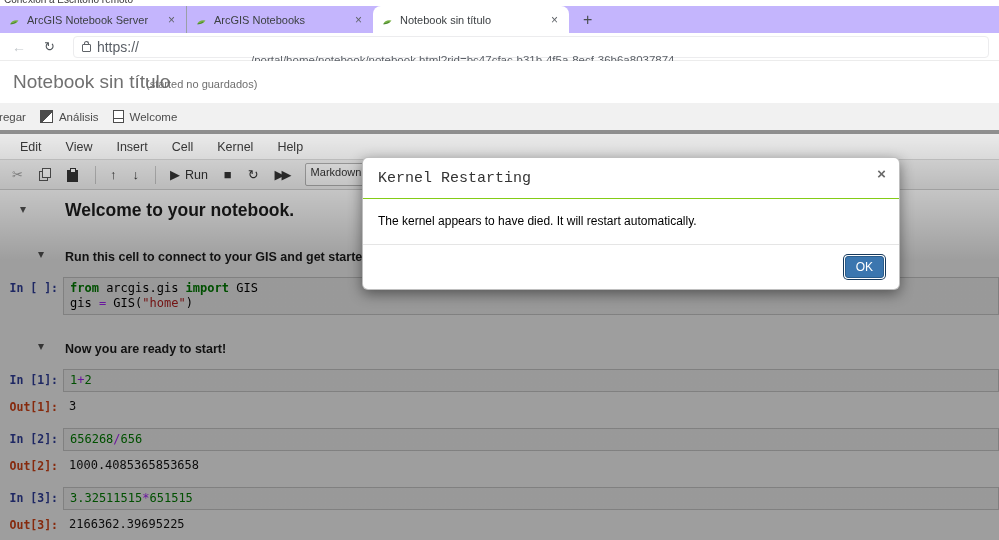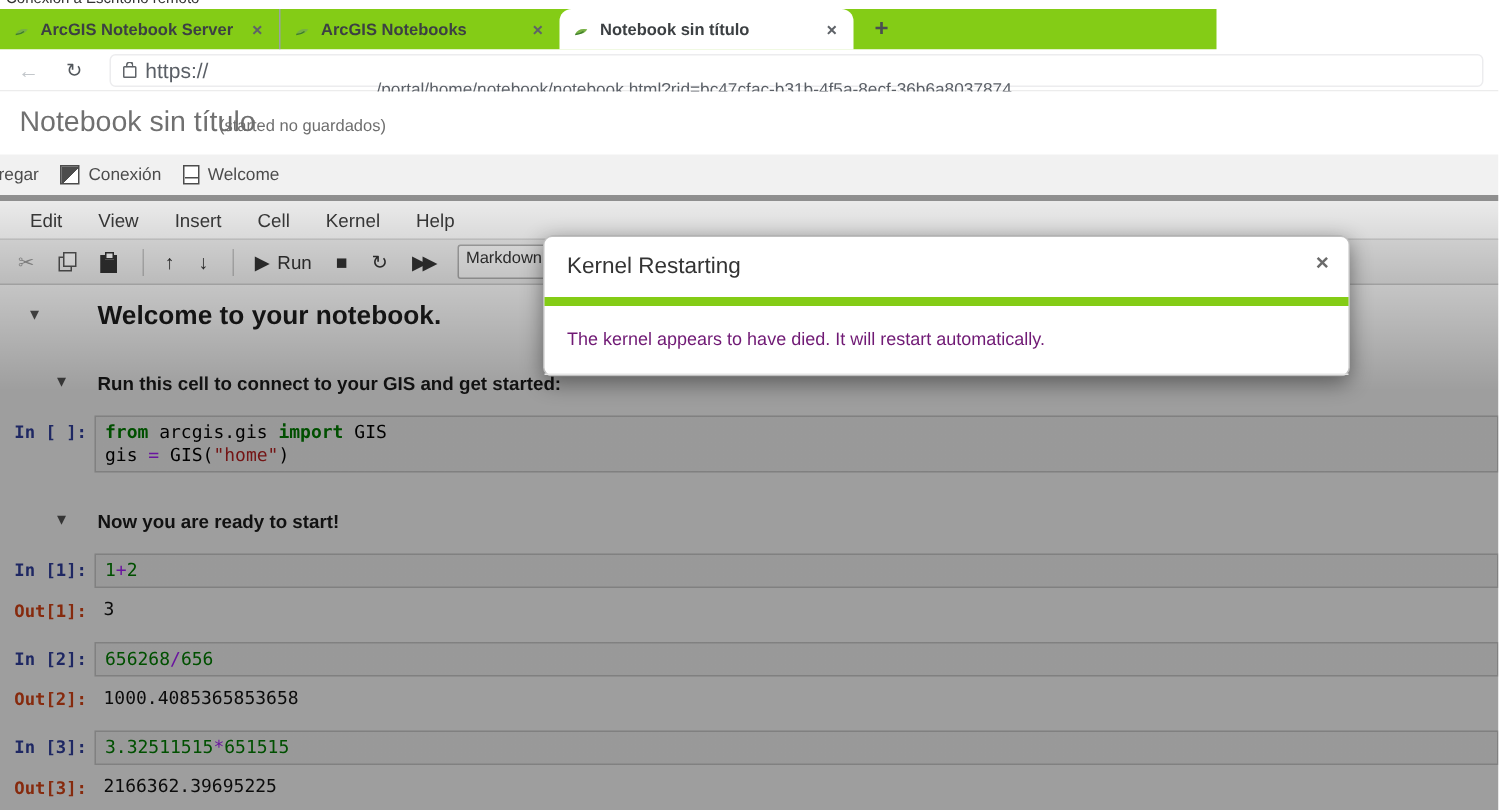--- a/index.html
+++ b/index.html
@@ -2,22 +2,22 @@
 <html><head>
 <meta charset="utf-8">
 <style>
   html,body{margin:0;padding:0;}
   body{width:999px;height:540px;overflow:hidden;background:#fff;
        font-family:"Liberation Sans",sans-serif;position:relative;}
   
   #win-sliver{position:absolute;top:0;left:0;width:999px;height:6px;background:#fff;overflow:hidden;}
   #win-sliver span{position:absolute;top:-6px;left:4px;font-size:10px;color:#333;white-space:nowrap;}
   
-  #tab-strip{position:absolute;top:6px;left:0;width:811px;height:27px;background:#84cc16;
-             display:flex;align-items:stretch;font-weight:bold;}
+  #tab-strip{position:absolute;top:6px;left:0;width:999px;height:27px;background:#c4b5fd;
+             display:flex;align-items:stretch;}
   .tab{display:flex;align-items:center;padding:0 9px;width:168px;flex:none;cursor:default;position:relative;}
   .tab + .tab{border-left:1px solid #9aa0a6;}
   .tab.active{background:#fff;border-radius:8px 8px 0 0;border-left:none;width:178px;}
   .tab .favicon{flex:none;width:11px;height:11px;margin-right:7px;display:inline-block;}
   .tab .tlabel{flex:1;font-size:11px;color:#3c4043;white-space:nowrap;overflow:hidden;text-overflow:ellipsis;}
   .tab .tclose{flex:none;font-size:12px;color:#5f6368;margin-left:6px;padding:0 2px;}
   #new-tab{align-self:center;font-size:16px;color:#4a4e52;padding:1px 10px;margin-left:4px;}
   
   #nav-row{position:absolute;top:33px;left:0;width:999px;height:27px;background:#fff;
            border-bottom:1px solid #ececec;display:flex;align-items:center;}
@@ -85,24 +85,24 @@
   .tk-kw{color:#008000;font-weight:bold;}
   .tk-nu{color:#008000;}
   .tk-op{color:#aa22ff;}
   .tk-st{color:#ba2121;}
   .tk-pl{color:#000;}
   
   #backdrop{position:absolute;top:130px;left:0;width:999px;height:410px;z-index:5;
             background:linear-gradient(to bottom,rgba(0,0,0,0.07) 0,rgba(0,0,0,0.22) 56px,rgba(0,0,0,0.38) 130px,rgba(0,0,0,0.38) 100%);}
   #modal{position:absolute;left:362px;top:157px;width:536px;z-index:10;background:#fff;
          border:1px solid rgba(0,0,0,.25);border-radius:6px;box-shadow:0 4px 14px rgba(0,0,0,.45);}
-  #modal-header{padding:11px 15px;border-bottom:6px solid #84cc16;position:relative;}
+  #modal-header{padding:11px 15px;border-bottom:1px solid #84cc16;position:relative;font-family:Liberation Mono, monospace;}
   #modal-title{font-size:15px;color:#333;}
   #modal-close{position:absolute;right:13px;top:9px;font-size:15px;font-weight:bold;color:#6b6b6b;}
-  #modal-body{padding:15px 15px 16px 15px;font-size:12px;color:#701a75;border-bottom:1px solid #e5e5e5;}
+  #modal-body{padding:15px 15px 16px 15px;font-size:12px;color:#000000;border-bottom:1px solid #e5e5e5;}
   #modal-footer{padding:11px 15px;text-align:right;}
   #ok-btn{display:inline-block;background:#3b76af;color:#fff;font-size:12px;padding:3px 10px;
           border:1px solid #2a5d8c;border-radius:3px;box-shadow:0 0 0 1px #fff,0 0 0 2px #16395c;}
 </style>
 </head>
 <body>
 
 <div id="win-sliver">
   <span>Conexión a Escritorio remoto</span>
 </div>
@@ -151,21 +151,21 @@
   <span id="nb-status">(started no guardados)</span>
 </div>
 
 <div id="ribbon">
 
 <div class="ribbon-item clipped">
       <span>Agregar</span>
     </div>
     <div class="ribbon-item">
       <span class="ic-analysis"></span>
-      <span>Conexión</span>
+      <span>Análisis</span>
     </div>
     <div class="ribbon-item">
       <span class="ic-file"></span>
       <span>Welcome</span>
     </div>
   </div>
 
 <div id="nb-region">
   <div id="nb-topstrip"></div>
   <div id="nb-menu">
@@ -254,13 +254,16 @@
 </div>
 
 <div id="backdrop"></div>
 
 <div id="modal">
   <div id="modal-header">
     <span id="modal-title">Kernel Restarting</span>
     <span id="modal-close">×</span>
   </div>
   <div id="modal-body">The kernel appears to have died. It will restart automatically.</div>
+  <div id="modal-footer">
+    <span id="ok-btn">OK</span>
+  </div>
 </div>
 
 </body></html>

